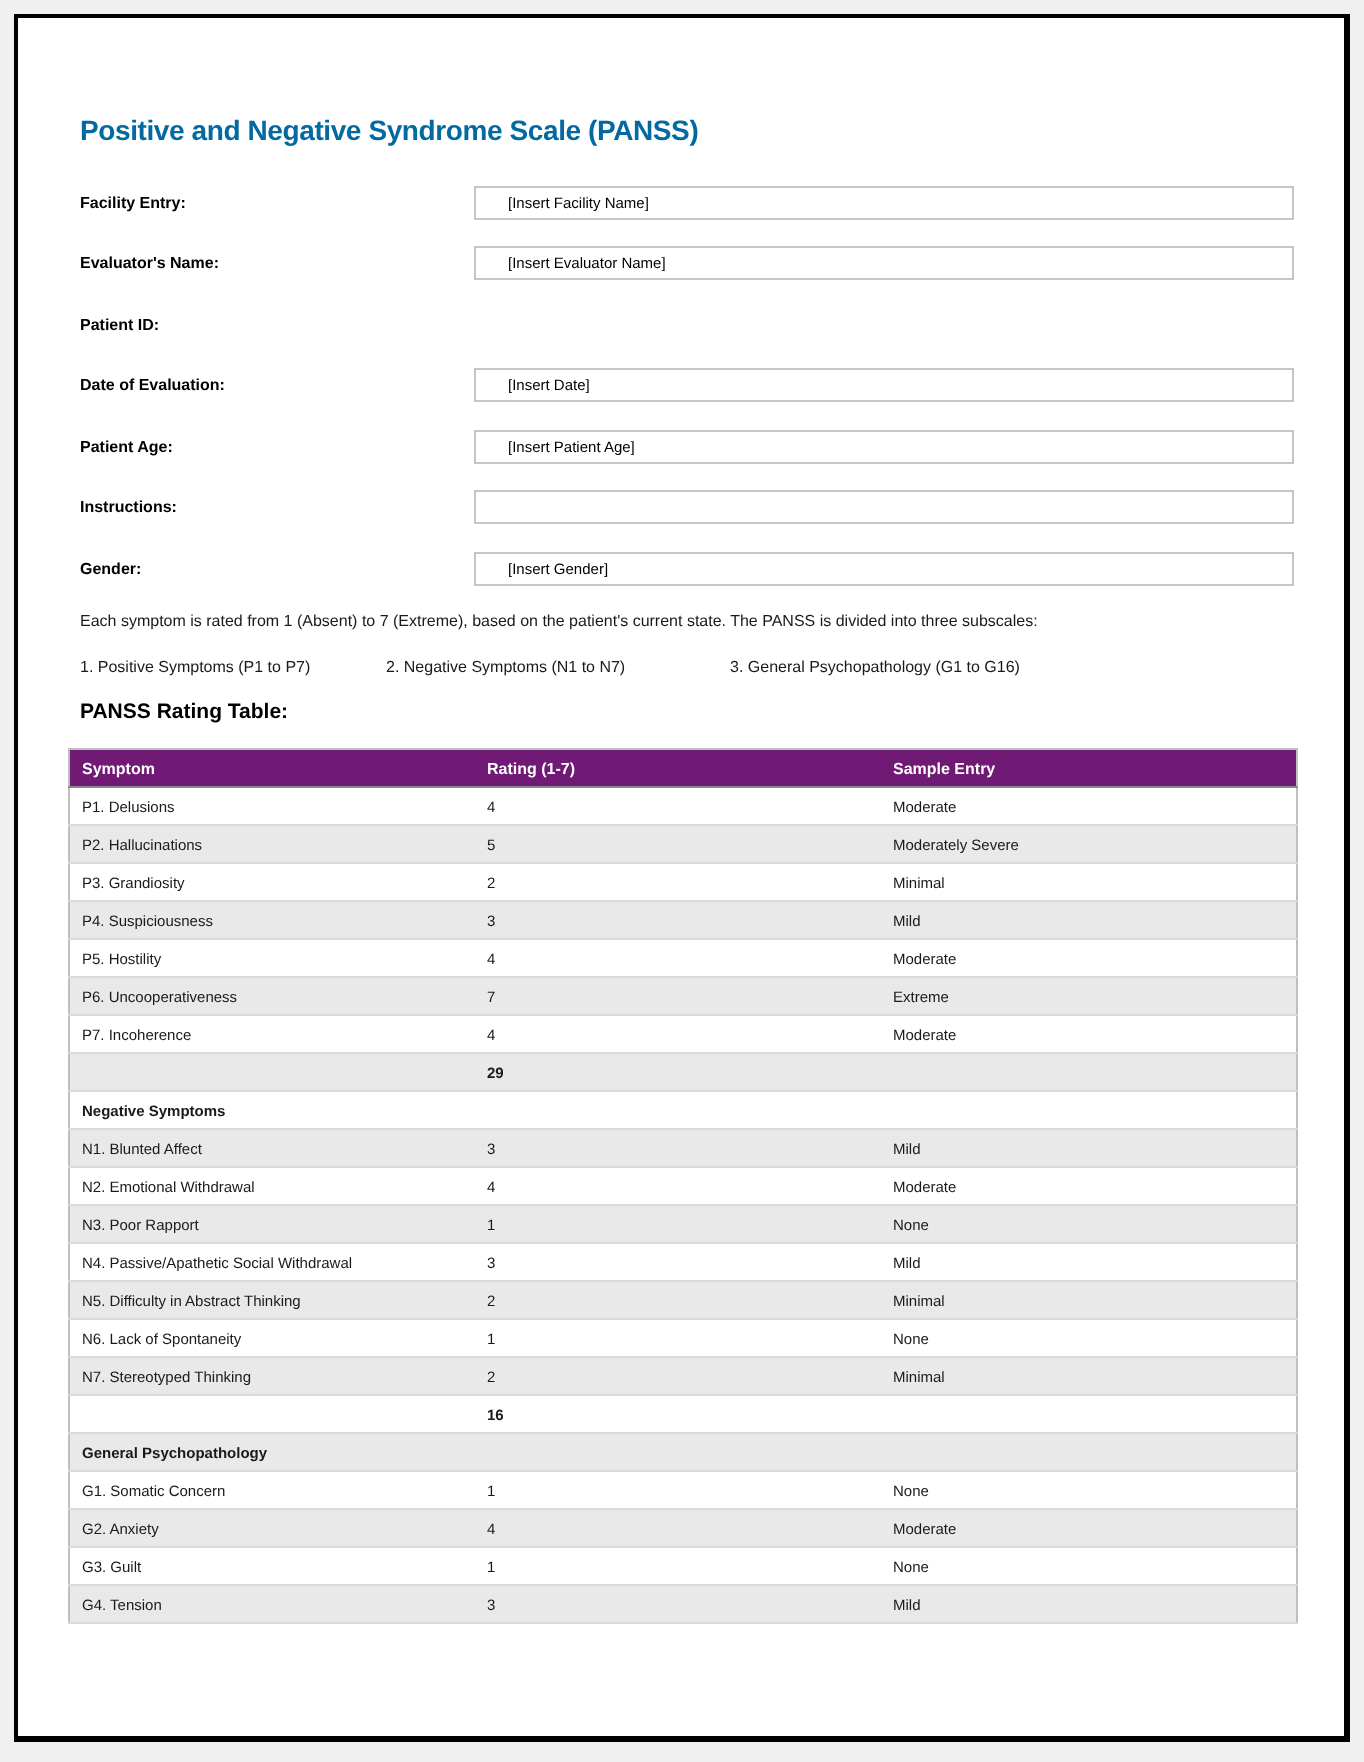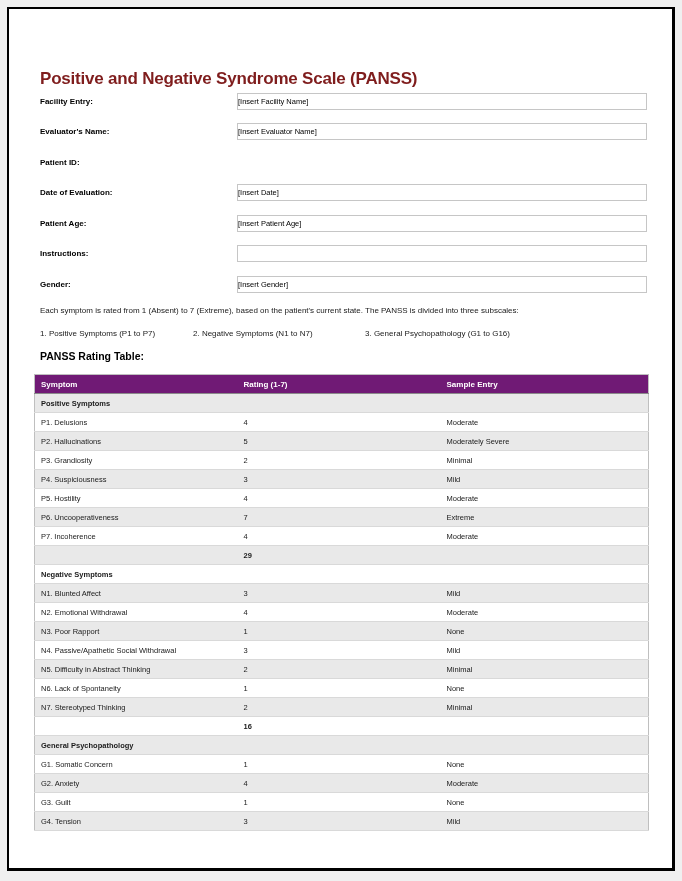--- a/index.html
+++ b/index.html
@@ -14,41 +14,40 @@
     position:absolute;left:7px;top:7px;
     width:668px;height:864px;
     background:#ffffff;
     border-style:solid;border-color:#000;
     border-width:2px 3px 3px 2px;
     box-sizing:border-box;
     overflow:hidden;
   }
   .doc-title{
     position:absolute;left:31px;top:48px;
-    font-size:17px;font-weight:bold;color:#7f1d1d;
+    font-size:14px;font-weight:bold;color:#0369a1;
     letter-spacing:-0.2px;
-    margin-top:12px;
   }
   .form-area{
     position:absolute;left:31px;top:83px;width:607px;
   }
   .field-row{
     display:flex;align-items:center;
     height:18px;margin-bottom:12.5px;
   }
   .field-label{
     width:197px;flex:0 0 197px;
     font-size:8px;font-weight:bold;color:#000;
   }
   .field-input{
     flex:1;height:17px;
     border:1px solid #c6c6c6;background:#fff;
     font-family:"Liberation Sans", sans-serif;
     font-size:7.5px;color:#000;
-    padding:0 2px 0 0;margin:0;
+    padding:0 2px 0 16px;margin:0;
     box-sizing:border-box;outline:none;
   }
   .intro-line{
     position:absolute;left:31px;top:297px;width:612px;
     font-size:8px;color:#1a1a1a;
   }
   .intro-items{
     position:absolute;left:31px;top:320px;width:612px;height:12px;
     font-size:8px;color:#1a1a1a;
   }
@@ -137,25 +136,20 @@
       <col style="width:208px">
     </colgroup>
     <thead>
       <tr>
         <th>Symptom</th>
         <th>Rating (1-7)</th>
         <th>Sample Entry</th>
       </tr>
     </thead>
     <tbody>
-        <tr class="band">
-          <td class="section-name">Positive Symptoms</td>
-          <td></td>
-          <td></td>
-        </tr>
         <tr class="plain">
           <td>P1. Delusions</td>
           <td>4</td>
           <td>Moderate</td>
         </tr>
         <tr class="band">
           <td>P2. Hallucinations</td>
           <td>5</td>
           <td>Moderately Severe</td>
         </tr>

